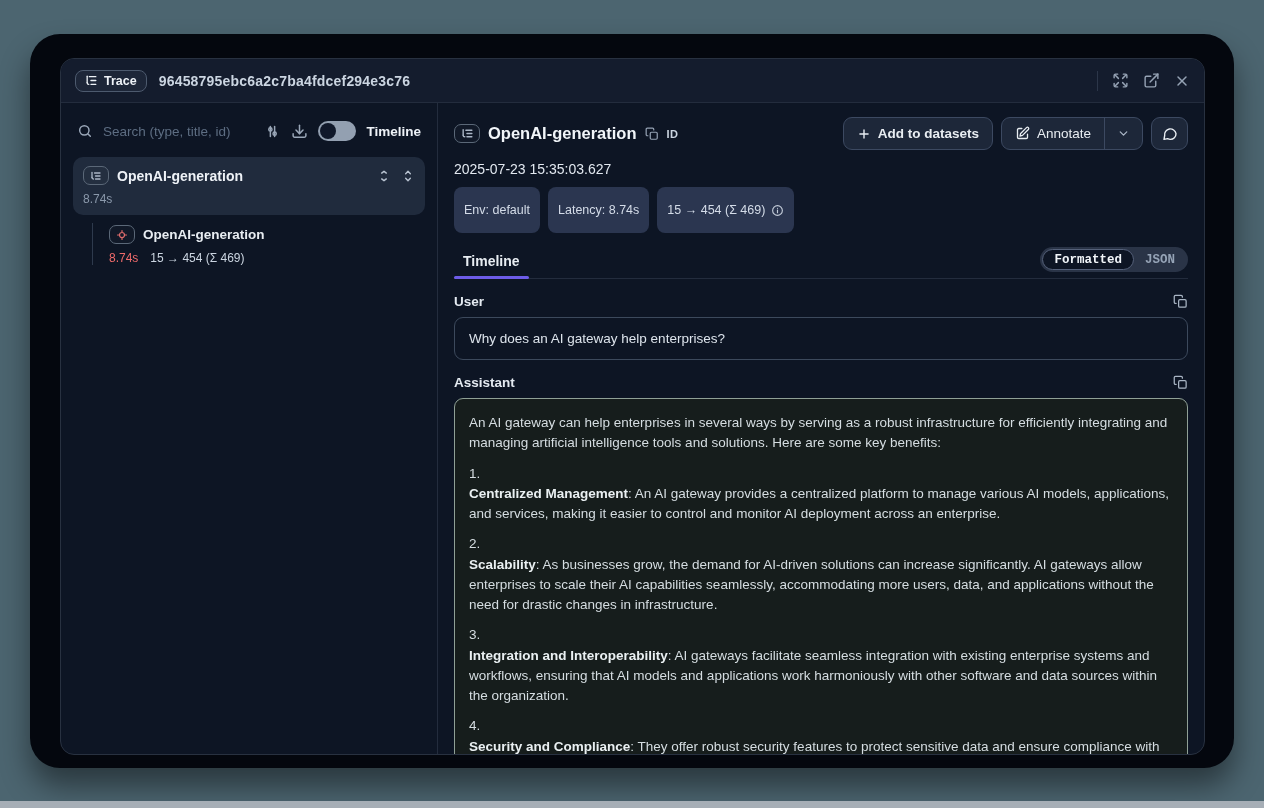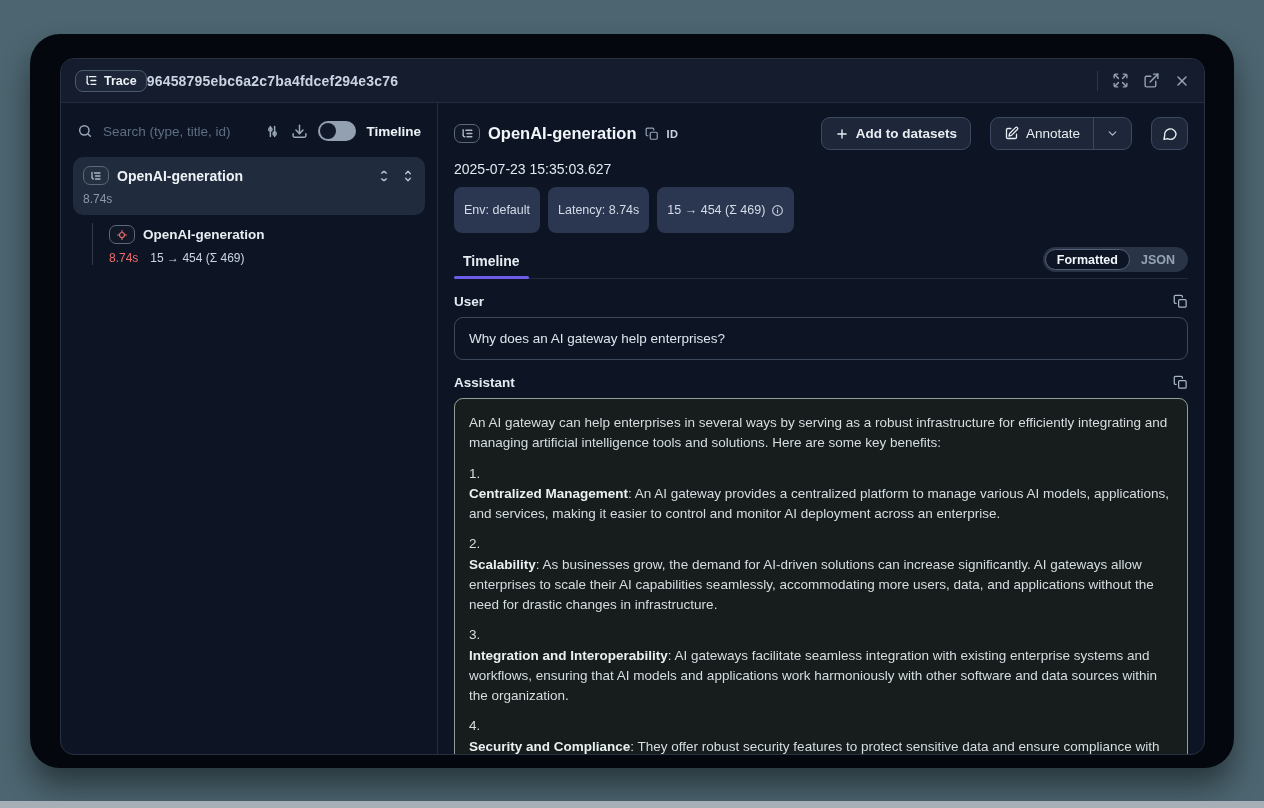--- a/index.html
+++ b/index.html
@@ -9,21 +9,21 @@
   .desk-strip { position:absolute; left:0; bottom:0; width:100%; height:7px; background:#a6aeb6; }
 
   .outer-frame { position:absolute; left:30px; top:34px; width:1204px; height:734px;
     background:#04070e; border-radius:30px; box-shadow:0 18px 30px rgba(0,0,0,.45); }
 
   .dialog { position:absolute; left:60px; top:58px; width:1145px; height:697px;
     background:#0d1524; border:1px solid #283140; border-radius:14px;
     overflow:hidden; display:flex; flex-direction:column; color:#e2e8f0; }
 
   
-  .topbar { height:44px; flex:0 0 44px; display:flex; align-items:center; gap:0;
+  .topbar { height:44px; flex:0 0 44px; display:flex; align-items:center; gap:12px;
     padding:0 14px; background:#141c2d; border-bottom:1px solid #232c3d; }
   .trace-badge { display:flex; align-items:center; gap:6px; border:1px solid #4d5a6e;
     background:#1d2638; border-radius:8px; padding:3px 9px; font-size:12.5px; font-weight:bold; color:#eef2f7; }
   .trace-id { font-size:14px; font-weight:bold; color:#cbd5e1; letter-spacing:.2px; }
   .topbar-right { margin-left:auto; display:flex; align-items:center; gap:14px; color:#8d9aac; }
   .topbar-divider { width:1px; height:20px; background:#2c3649; }
   .icon-btn { display:flex; align-items:center; justify-content:center; cursor:pointer; color:#95a2b4; }
 
   
   .content { flex:1; min-height:0; display:flex; }
@@ -51,21 +51,21 @@
   .gen-chip { color:#e06c6c; }
   .child-title { font-size:13.5px; font-weight:bold; color:#e8edf2; }
   .child-meta { display:flex; gap:12px; margin-top:5px; padding-left:0; font-size:12px; }
   .dur-red { color:#ee6a6a; }
   .tokens { color:#cbd5e1; }
 
   
   .title-row { display:flex; align-items:center; gap:8px; }
   .obs-title { font-size:16.5px; font-weight:bold; color:#f1f5f9; }
   .id-label { font-size:11px; font-weight:bold; color:#cbd5e1; letter-spacing:.4px; }
-  .actions { margin-left:auto; display:flex; align-items:center; gap:19px; }
+  .actions { margin-left:auto; display:flex; align-items:center; gap:8px; }
   .btn { display:flex; align-items:center; gap:7px; height:33px; padding:0 13px; border:1px solid #3c4961;
     background:#1d2739; border-radius:9px; font-size:13.5px; font-weight:bold; color:#e8edf2; cursor:pointer; }
   .btn-group { display:flex; align-items:stretch; border:1px solid #3c4961; background:#1d2739; border-radius:9px; overflow:hidden; height:33px; }
   .btn-group .seg { display:flex; align-items:center; gap:7px; padding:0 13px; font-size:13.5px; font-weight:normal; color:#e8edf2; cursor:pointer; }
   .btn-group .split { width:1px; background:#3c4961; }
   .btn-group .seg.caret { padding:0 12px; color:#aab6c6; }
   .btn-sq { width:37px; justify-content:center; padding:0; }
 
   .timestamp { font-size:14px; color:#e2e8f0; margin-top:11px; }
 
@@ -74,21 +74,21 @@
     padding:16px 10px; font-size:12.5px; font-weight:normal; color:#d4dce8; }
   .pill .info-ic { color:#c2cbd8; display:flex; }
 
   
   .tabs-row { display:flex; align-items:flex-end; margin-top:14px; border-bottom:1px solid #232c3d; }
   .tab { position:relative; padding:0 9px 9px; font-size:14px; font-weight:bold; color:#e8edf2; cursor:pointer; }
   .tab.active::after { content:""; position:absolute; left:0; right:0; bottom:-1px; height:3px;
     background:#6d5ce8; border-radius:2px; }
   .fmt-toggle { margin-left:auto; margin-bottom:6px; display:flex; align-items:center;
     background:#2a3447; border-radius:999px; padding:2px; }
-  .fmt-seg { padding:2.5px 11px; border-radius:999px; font-size:12.5px; font-weight:bold; color:#95a3b6; cursor:pointer; }
+  .fmt-seg { padding:2.5px 11px; border-radius:999px; font-size:12.5px; font-weight:bold; color:#95a3b6; cursor:pointer;font-family:Liberation Mono, monospace; }
   .fmt-seg.active { background:#0d1524; border:1px solid #55617a; color:#f1f5f9; }
 
   
   .section { margin-top:15px; }
   .sec-head { display:flex; }
   .sec-label { font-size:13.5px; font-weight:bold; color:#e4eaf1; }
   .sec-copy { margin-left:auto; color:#a9b5c4; display:flex; cursor:pointer; }
   .user-box { margin-top:8px; border:1px solid #3c495c; border-radius:9px; padding:13px 14px;
     font-size:13.5px; color:#dde4ec; background:#0d1524; }
   .assistant-box { margin-top:8px; border:1px solid #8fa096; border-radius:9px; padding:4px 14px 12px;

